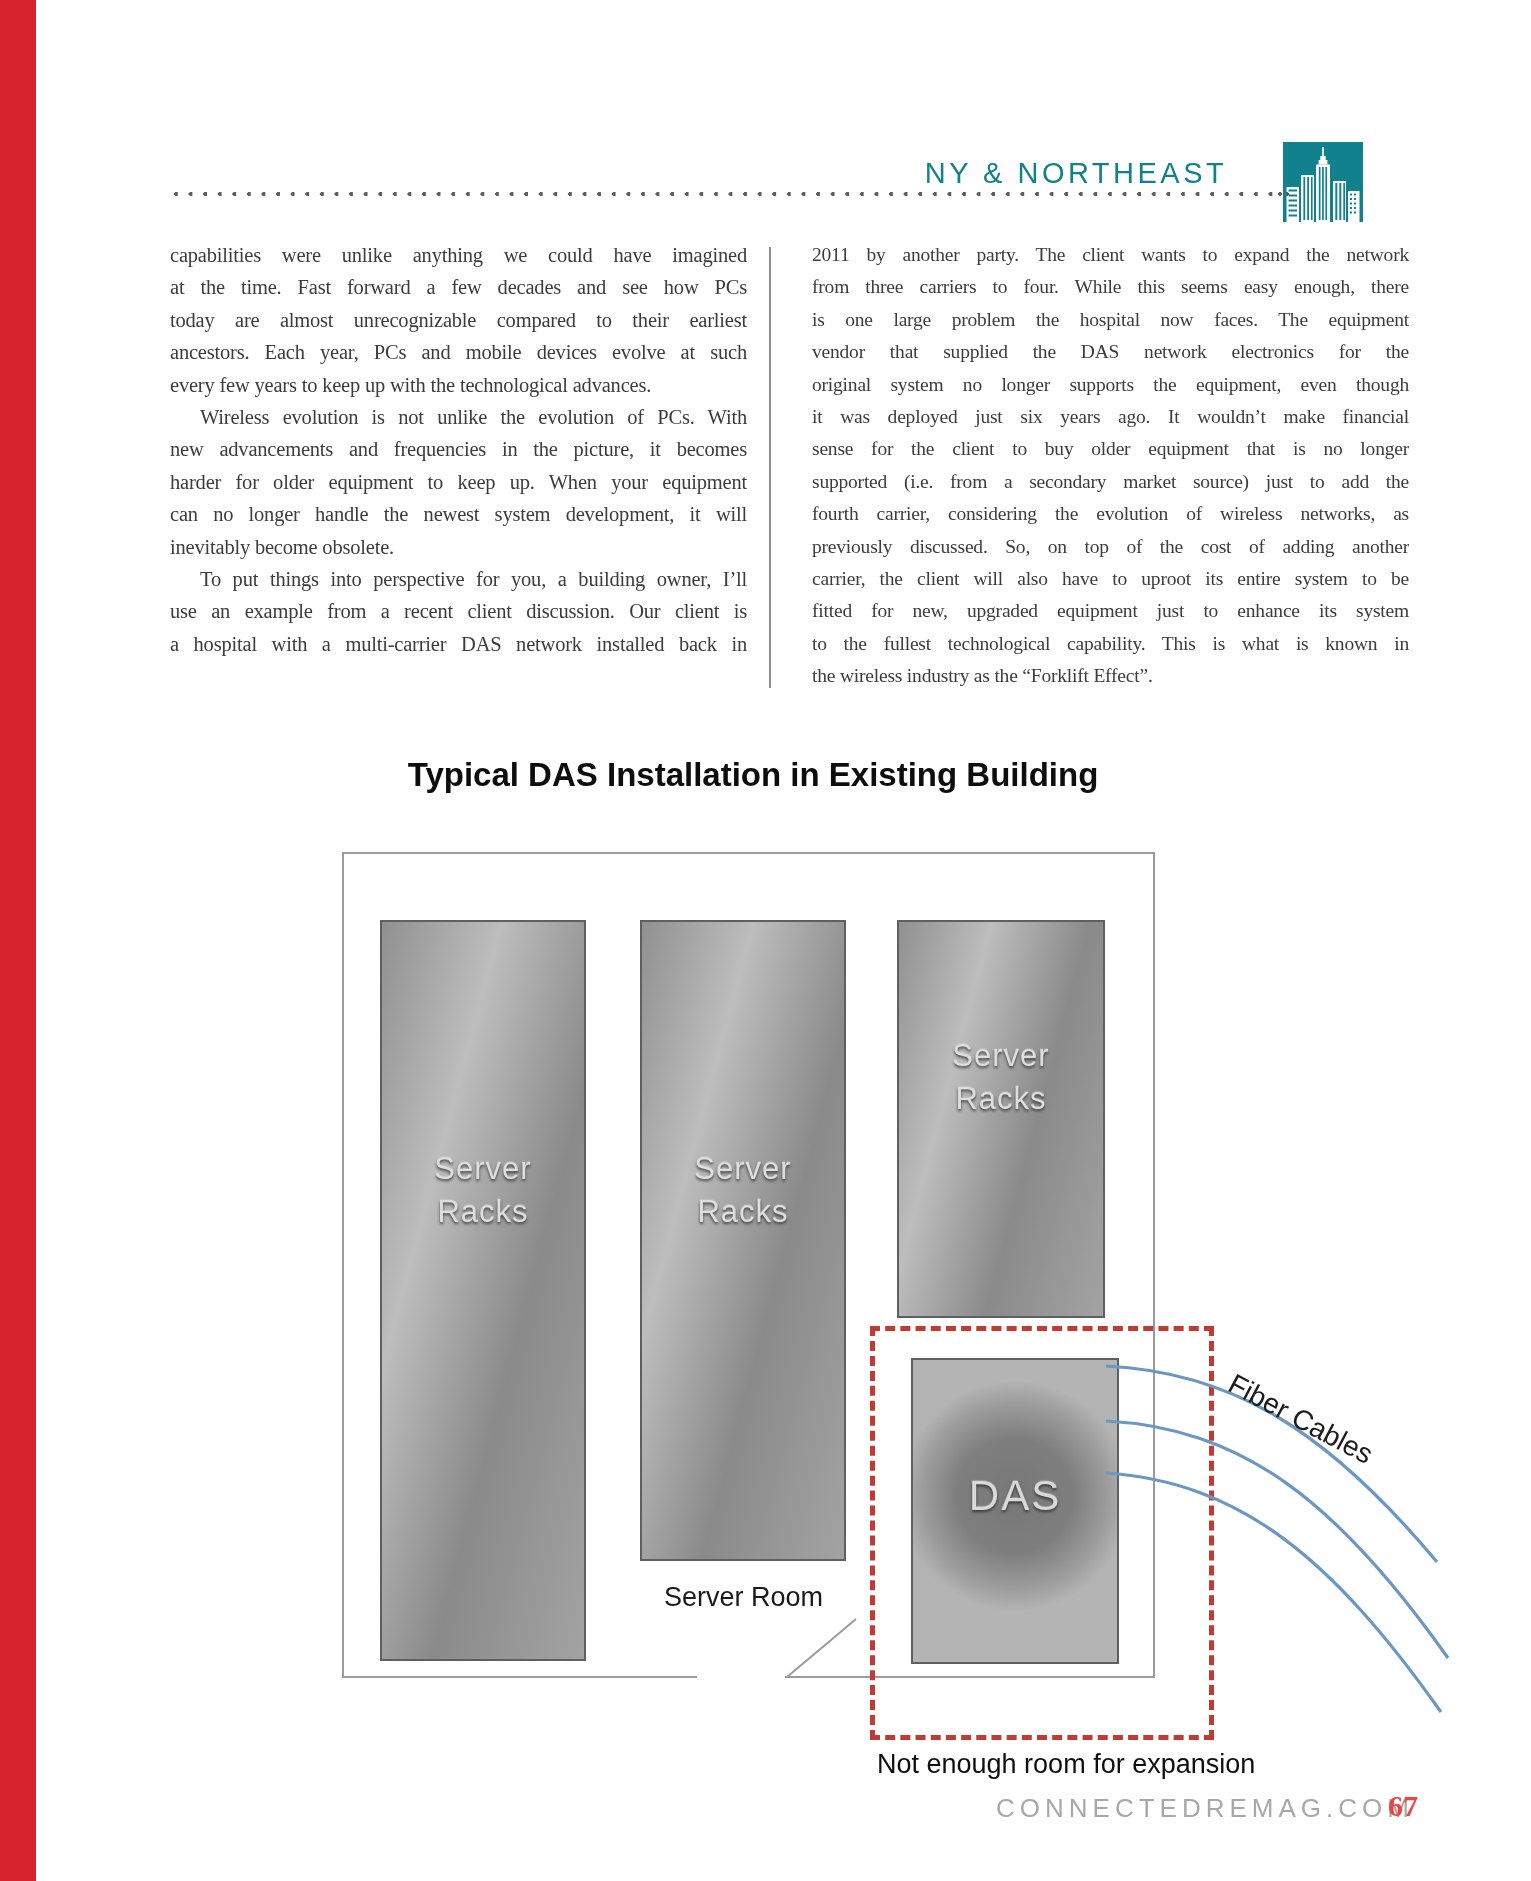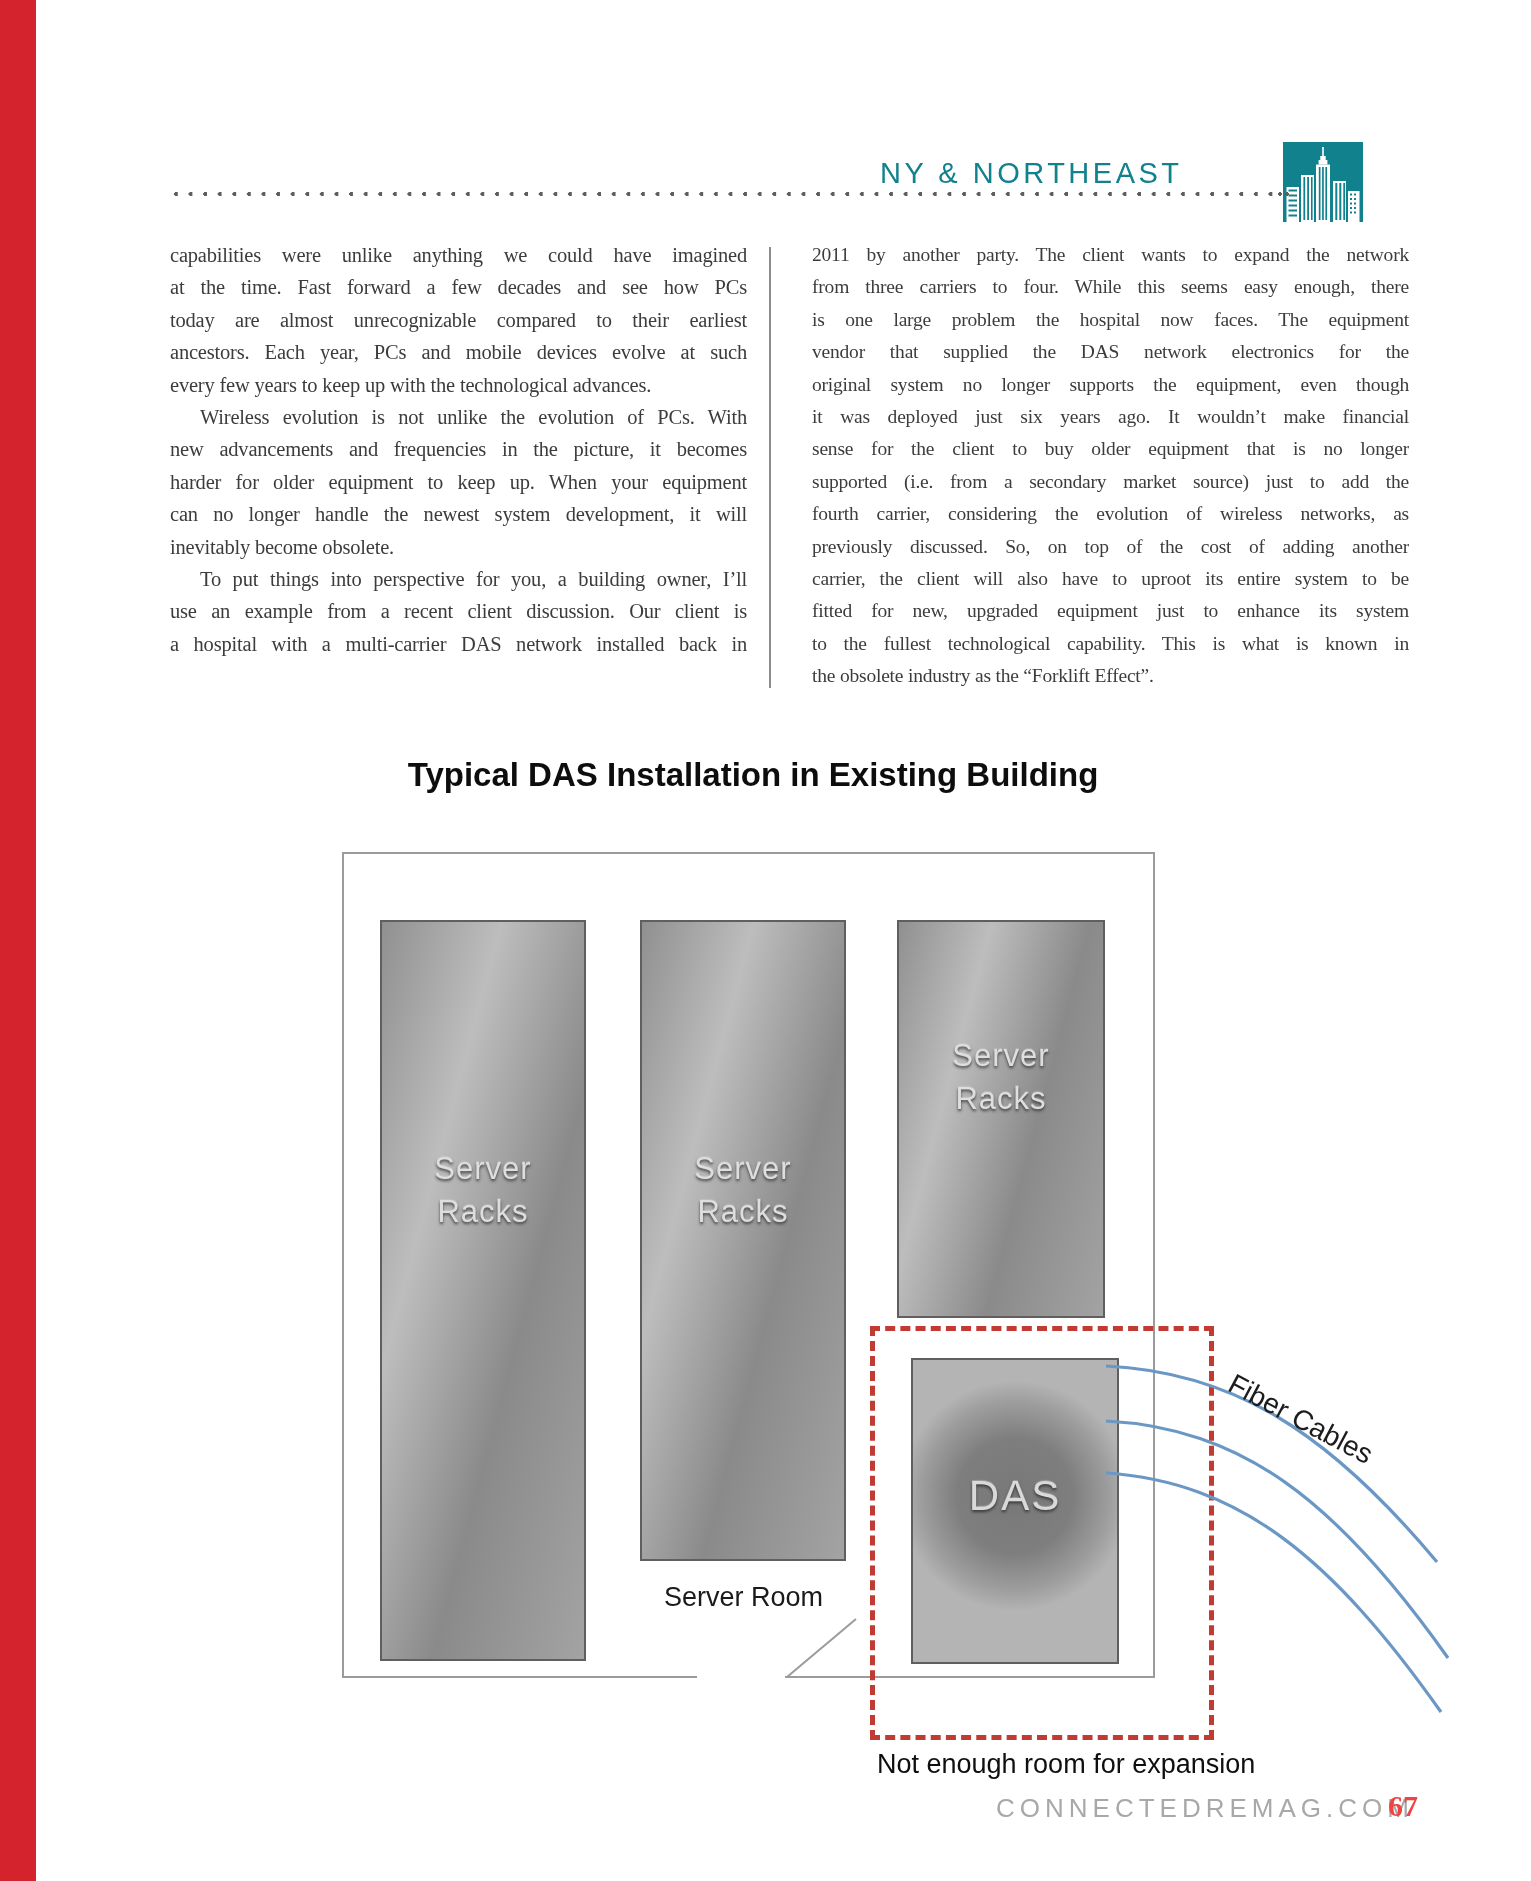--- a/index.html
+++ b/index.html
@@ -3,21 +3,21 @@
 <meta charset="utf-8">
 <style>
   html,body{margin:0;padding:0;background:#e9e9e9;}
   #page{position:relative;width:1531px;height:1881px;background:#ffffff;overflow:hidden;
         font-family:"Liberation Serif",serif;}
   #page *{box-sizing:border-box;}
 
   .stripe{position:absolute;left:0;top:0;width:36px;height:1881px;background:#d5232e;}
 
   
-  .header-label{position:absolute;left:880px;top:157px;width:392px;text-align:left;
+  .header-label{position:absolute;left:880px;top:157px;width:392px;text-align:center;
     font-family:"Liberation Sans",sans-serif;font-size:29px;font-weight:400;
     letter-spacing:3.5px;color:#12818e;}
   .logo{position:absolute;left:1283px;top:142px;width:80px;height:80px;}
   .dotrule{position:absolute;left:170px;top:189px;width:1104px;height:10px;
     background-image:radial-gradient(circle 2.1px at 6px 5px,#5e5e5e 97%,transparent);
     background-size:14.6px 10px;background-repeat:repeat-x;}
   .dotpair{position:absolute;left:1277px;top:189px;width:14px;height:10px;
     background-image:radial-gradient(circle 2.1px at 3px 5px,#5e5e5e 97%,transparent),
                      radial-gradient(circle 2.1px at 10px 5px,#5e5e5e 97%,transparent);}
 
@@ -146,21 +146,21 @@
       <div class="bodyline">vendor that supplied the DAS network electronics for the</div>
       <div class="bodyline">original system no longer supports the equipment, even though</div>
       <div class="bodyline">it was deployed just six years ago. It wouldn’t make financial</div>
       <div class="bodyline">sense for the client to buy older equipment that is no longer</div>
       <div class="bodyline">supported (i.e. from a secondary market source) just to add the</div>
       <div class="bodyline">fourth carrier, considering the evolution of wireless networks, as</div>
       <div class="bodyline">previously discussed.  So, on top of the cost of adding another</div>
       <div class="bodyline">carrier, the client will also have to uproot its entire system to be</div>
       <div class="bodyline">fitted for new, upgraded equipment just to enhance its system</div>
       <div class="bodyline">to the fullest technological capability. This is what is known in</div>
-      <div class="bodyline lastline">the obsolete industry as the “Forklift Effect”.</div>
+      <div class="bodyline lastline">the wireless industry as the “Forklift Effect”.</div>
     </div>
 
   <div class="diagram-title">Typical DAS Installation in Existing Building</div>
 
   <div class="room"></div>
   <div class="doorgap"></div>
 
   <div class="rack rack1">
     <div class="racklabel">
       <div>Server</div>

